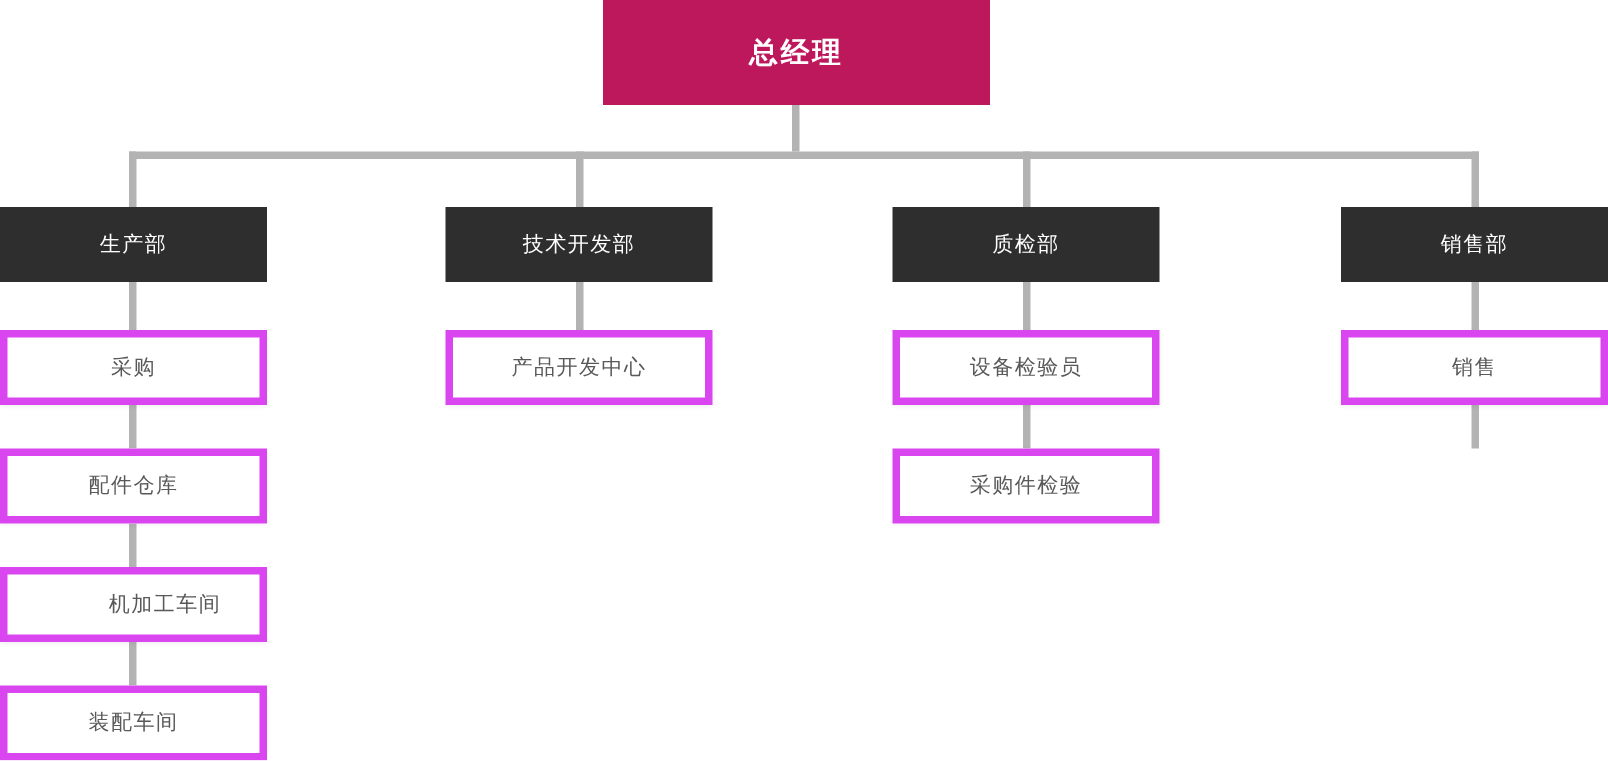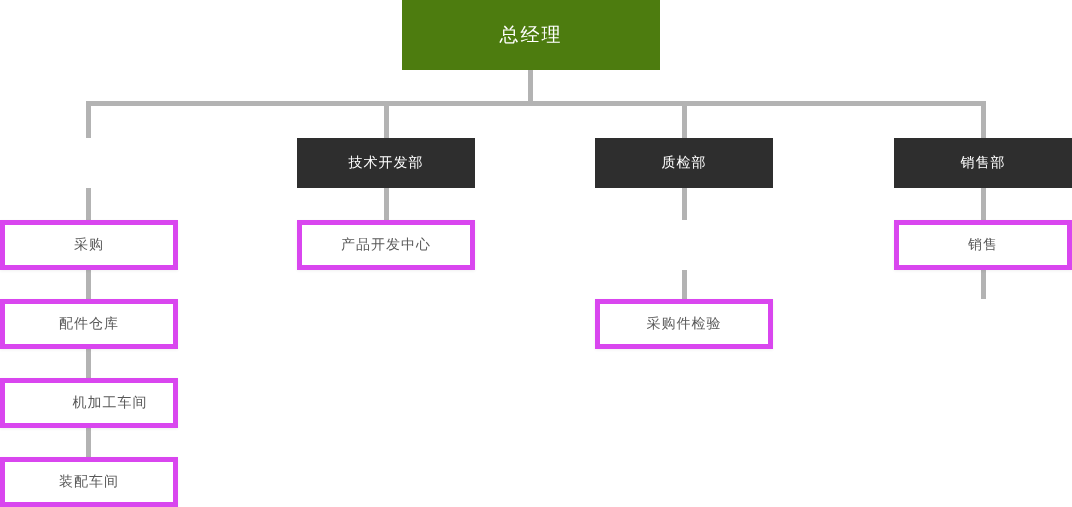--- a/index.html
+++ b/index.html
@@ -19,24 +19,24 @@
     position: absolute;
     box-sizing: border-box;
     display: flex;
     align-items: center;
     justify-content: center;
     text-align: center;
     letter-spacing: 1px;
   }
   .root {
     left: 402px; top: 0; width: 258px; height: 70px;
-    background: #4d7c0f;
+    background: #be185d;
     color: #ffffff;
     font-size: 19px;
-    font-weight: normal;
+    font-weight: bold;
     letter-spacing: 2px;
   }
   .dept {
     top: 138px; height: 50px; width: 178px;
     background: #2e2e2e;
     color: #ffffff;
     font-size: 14px;
   }
   .child {
     height: 50px; width: 178px;
@@ -98,20 +98,23 @@
   <div class="line vline cxC segA"></div>
   <div class="line vline cxC segB"></div>
 
   <div class="line vline cxD segA"></div>
   <div class="line vline cxD segB"></div>
 
   <div class="node root">
     <span>总经理</span>
   </div>
 
+  <div class="node dept colA">
+    <span>生产部</span>
+  </div>
   <div class="node dept colB">
     <span>技术开发部</span>
   </div>
   <div class="node dept colD">
     <span>销售部</span>
   </div>
   <div class="node dept colC">
     <span>质检部</span>
   </div>
 
@@ -125,20 +128,23 @@
     <span>机加工车间</span>
   </div>
   <div class="node child colA r4">
     <span>装配车间</span>
   </div>
 
   <div class="node child colB r1">
     <span>产品开发中心</span>
   </div>
 
+  <div class="node child colC r1">
+    <span>设备检验员</span>
+  </div>
   <div class="node child colC r2">
     <span>采购件检验</span>
   </div>
 
   <div class="node child colD r1">
     <span>销售</span>
   </div>
 
 </div>
 

